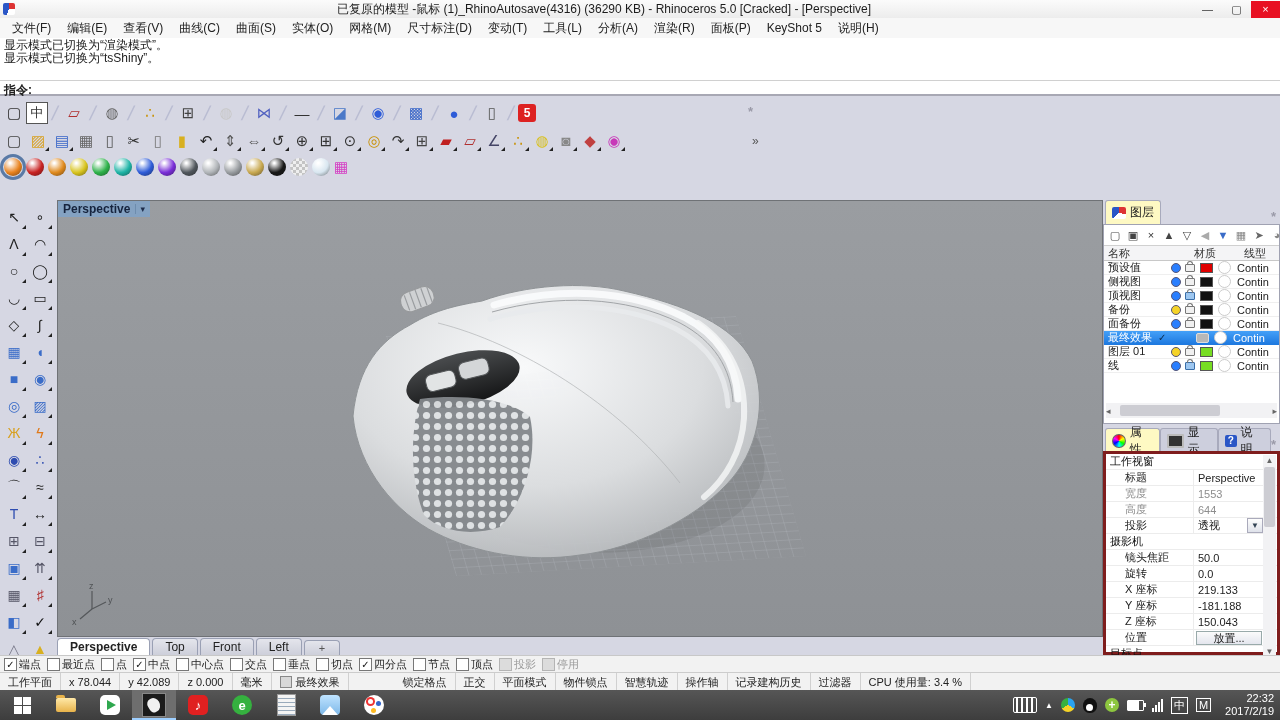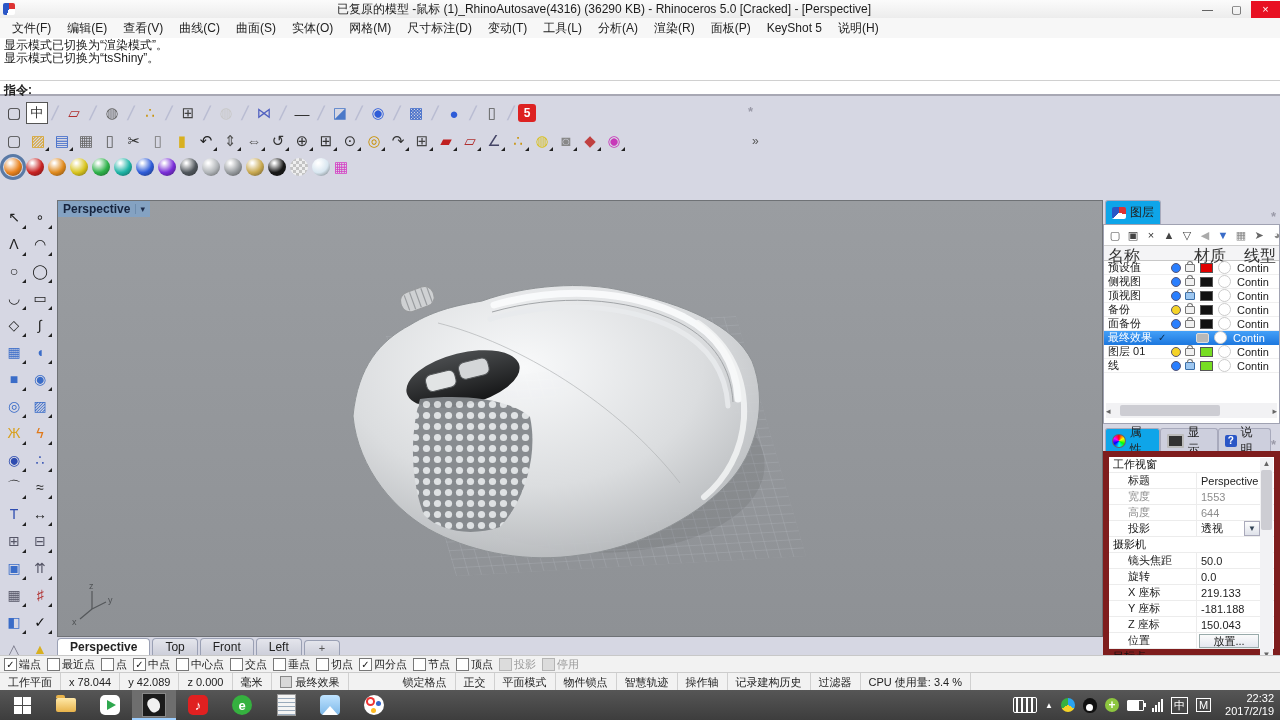--- a/index.html
+++ b/index.html
@@ -61,31 +61,31 @@
   
   #vptabs{left:57px;top:457px;height:18px;display:flex;align-items:flex-end;gap:2px}
   .vtab{padding:1px 12px;background:linear-gradient(#e4e5ec,#cdcfda);border:1px solid #9aa0b4;border-bottom:none;
         border-radius:4px 4px 0 0;font-size:12px;color:#222}
   .vtab.active{background:#fff;font-weight:bold}
   .vtab.plus{padding:1px 14px;color:#555;font-size:11px}
   
   #rightpanel{left:1103px;top:20px;width:177px;height:455px;background:#d6d7e3}
   .ptab{display:inline-flex;align-items:center;gap:4px;border:1px solid #a8aabc;border-bottom:none;
         border-radius:3px 3px 0 0;background:#cdcfdd;padding:2px 6px;height:19px;vertical-align:bottom;font-size:12px}
-  .ptab.active{background:#0ea5e9}
+  .ptab.active{background:#fef9c3}
   .layerico{width:14px;height:12px;background:conic-gradient(#d33 0 100deg,#fff 100deg 230deg,#2a56c6 230deg 360deg);border-radius:2px}
   .wheelico{width:12px;height:12px;border-radius:50%;
             background:conic-gradient(#f00,#ff0,#0f0,#0ff,#00f,#f0f,#f00);border:1px solid #666}
   .monico{width:13px;height:10px;background:#333;border:2px solid #bbb;border-radius:1px}
   .qico{width:12px;height:12px;background:#2a56c6;color:#fff;font-size:10px;font-weight:bold;
         display:flex;align-items:center;justify-content:center;border-radius:2px}
   #layerbox{left:0;top:24px;width:177px;height:200px;background:#fff;border:1px solid #a0a2b2;box-sizing:border-box}
   #ltoolbar{display:flex;align-items:center;height:20px;border-bottom:1px solid #d0d0d0;padding-left:2px}
   #ltoolbar .tbi{width:18px;height:18px;font-size:11px;color:#444}
-  #lheaders{display:flex;height:14px;border-bottom:1px solid #c8c8c8;background:#f4f4f6;font-size:16px;color:#333}
+  #lheaders{display:flex;height:14px;border-bottom:1px solid #c8c8c8;background:#f4f4f6;font-size:11px;color:#333}
   #lheaders .h-name{width:86px;padding-left:4px}
   #lheaders .h-mat{width:50px}
   #lheaders .h-lt{flex:1}
   .lrow{display:flex;align-items:center;height:13px;font-size:11px;border-bottom:1px solid #efefef;white-space:nowrap}
   .lrow .lname{width:50px;padding-left:4px;overflow:hidden}
   .lrow .check{width:12px;color:#10305a;font-weight:bold;font-size:10px}
   .bulb{width:8px;height:8px;border-radius:50%;border:1px solid #557;margin-right:4px;flex:none}
   .lock{width:8px;height:6px;border:1px solid #777;border-radius:1px;background:#f0f0f0;position:relative;margin-right:5px;flex:none}
   .lock::before{content:"";position:absolute;left:1px;top:-4px;width:4px;height:3px;border:1px solid #777;border-bottom:none;border-radius:3px 3px 0 0}
   .lock.locked{background:#9ec7f0;border-color:#3a6ea8}
@@ -94,21 +94,21 @@
   .ltype{flex:1;overflow:hidden}
   .lrow.sel{background:linear-gradient(#44a0f8,#1f7ae0);color:#fff;border-color:#1f7ae0}
   .lrow.sel .lcolor{background:#b8b8b8;border-color:#ddd;border-radius:2px}
   .lrow.sel .check{color:#0c2c50}
   .lrow .spacer{width:13px}
   #lhscroll{position:absolute;left:2px;top:178px;width:171px;height:15px;background:#f2f2f4;
             display:flex;align-items:center;justify-content:space-between;font-size:9px;color:#666}
   #lhscroll .thumb{position:absolute;left:14px;top:2px;width:100px;height:11px;background:#cdcdd3;border-radius:2px}
   #propbox{left:0;top:228px;width:177px;height:227px}
   #propcontent{position:absolute;left:0;top:23px;width:177px;height:204px;background:#fff;
-               border:6px solid #7f1d1d;box-sizing:border-box}
+               border:3px solid #7f1d1d;box-sizing:border-box}
   .prow{display:flex;align-items:center;height:15px;border-bottom:1px solid #ececec;font-size:11px}
   .prow .sect{padding-left:4px;color:#111}
   .prow .plab{width:88px;padding-left:19px;box-sizing:border-box;border-right:1px solid #ececec;overflow:hidden}
   .prow .pval{flex:1;padding-left:4px;overflow:hidden;white-space:nowrap}
   .prow.ro .plab,.prow.ro .pval{color:#8d8d8d}
   .prow .ddarr{width:14px;height:13px;border:1px solid #aab;background:linear-gradient(#fdfdfd,#dfe2ea);
                font-size:8px;display:flex;align-items:center;justify-content:center;margin-right:14px;color:#345}
   .prow .pbtn{flex:1;margin:1px 15px 1px 2px;border:1px solid #9aa;background:linear-gradient(#fbfbfb,#e4e6ee);
               text-align:center;font-size:11px;height:12px;line-height:12px}
   #vscroll{position:absolute;right:1px;top:1px;width:13px;height:202px;background:#f2f2f4;font-size:8px;color:#666;text-align:center}

